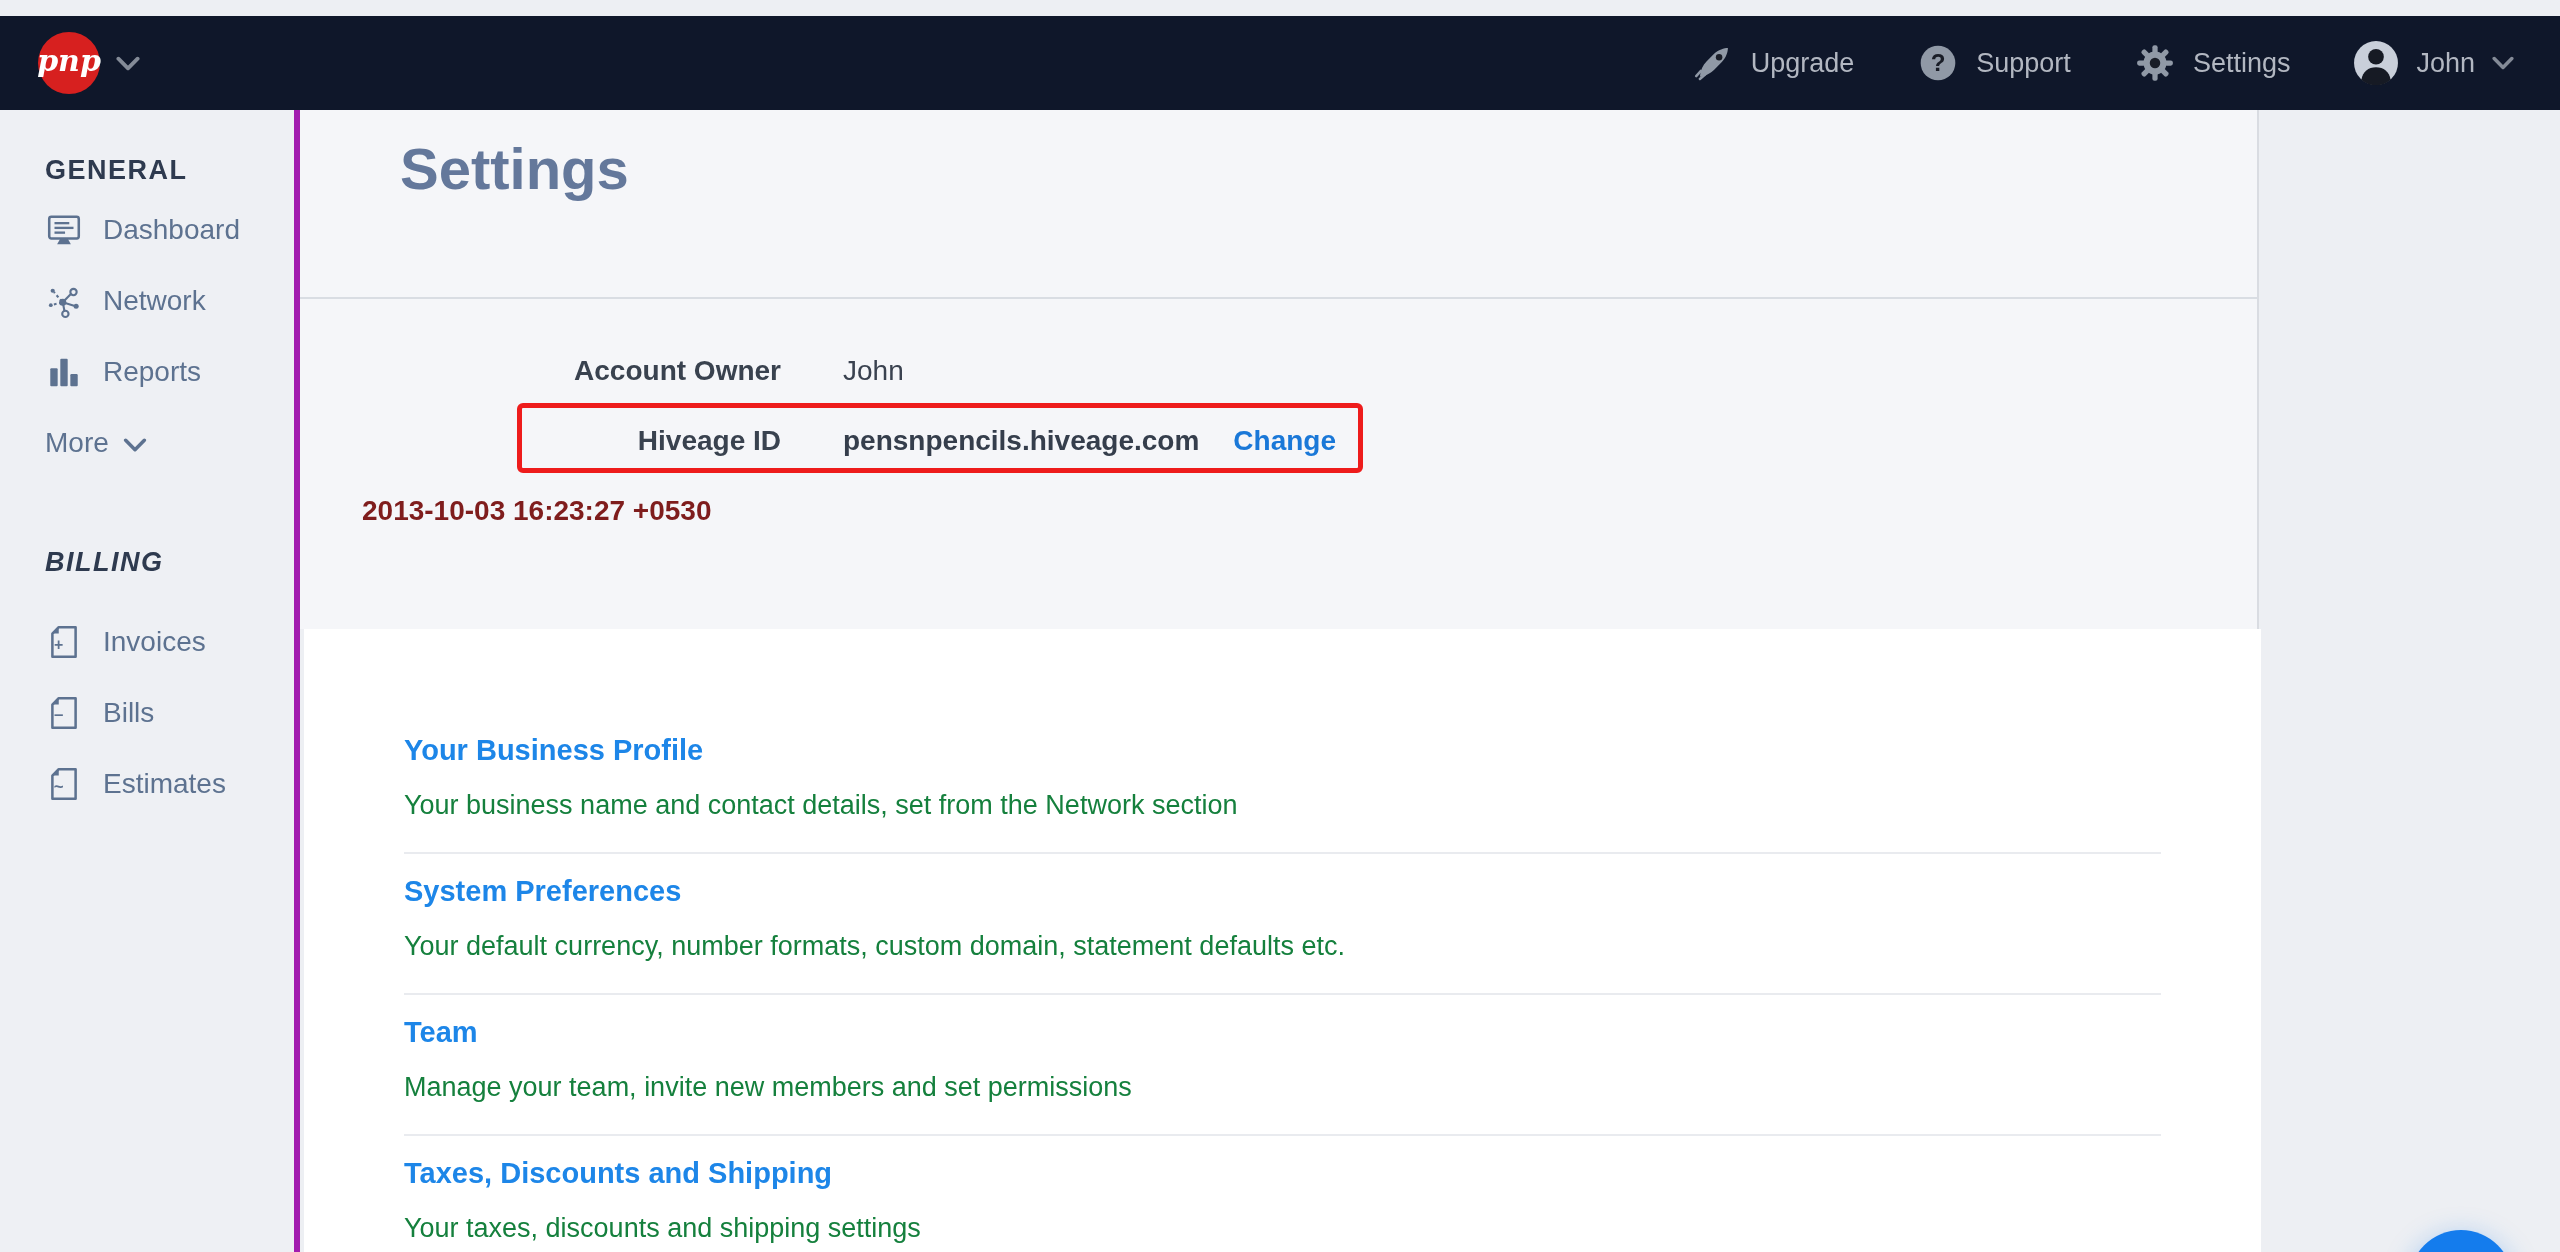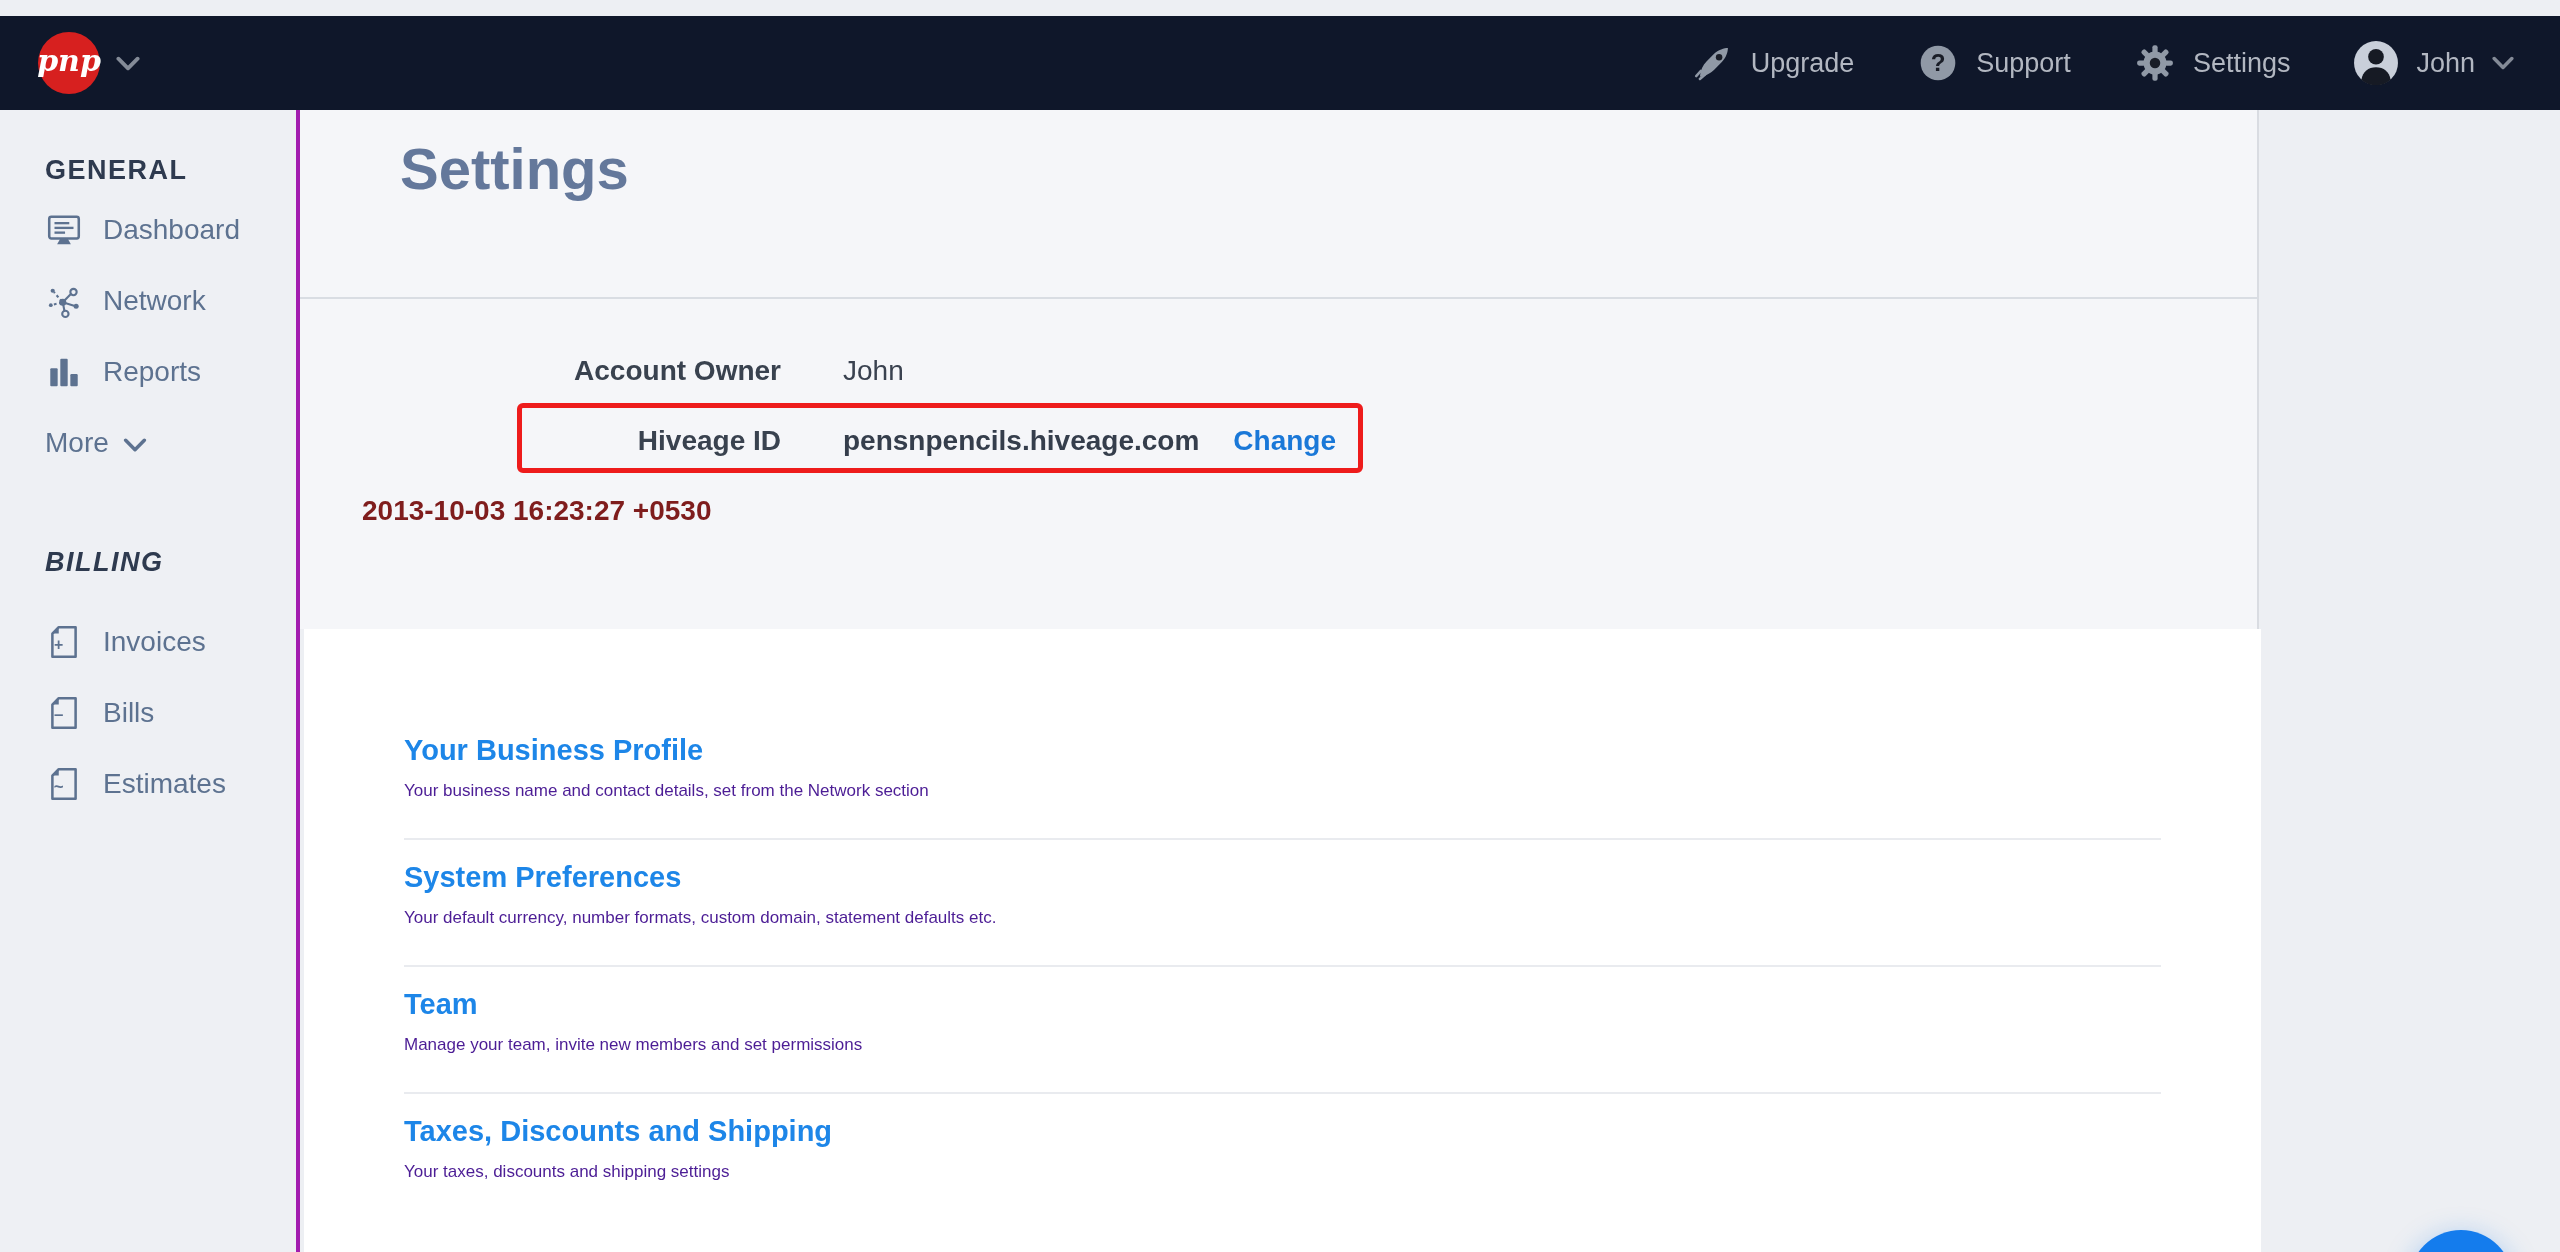--- a/index.html
+++ b/index.html
@@ -29,21 +29,21 @@
   .topnav { display:flex; align-items:center; gap:63px; margin-right:46px; }
   .nav-item {
     display:flex; align-items:center; gap:17px; cursor:pointer;
     color:#b2b7c1; font-size:27px;
   }
   .nav-item .nicon { color:#9099a6; }
 
   
   .sidebar {
     position:absolute; top:94px; left:0; width:300px; height:1158px;
-    background:#eef0f4; border-right:4px solid #a21caf;
+    background:#eef0f4; border-right:6px solid #a21caf;
     padding-left:45px;
   }
   .side-heading {
     font-size:27px; font-weight:bold; color:#2e3a4f; letter-spacing:1.5px;
     line-height:32px;
   }
   #general-heading { margin-top:60px; }
   #billing-heading { margin-top:68px;font-style:italic; }
   .side-item {
     height:71px; display:flex; align-items:center; gap:20px;
@@ -86,21 +86,21 @@
     background:#ffffff; padding:0 100px;
   }
   .link-block { border-bottom:2px solid #e9ebef; padding-bottom:31px; }
   .link-block.blk-first { padding-top:104px; }
   .link-block + .link-block { padding-top:20px; }
   .link-block.blk-last { border-bottom:none; }
   .link-title {
     font-size:29px; line-height:34px; font-weight:bold; color:#1d86e8;
     display:inline-block; cursor:pointer;
   }
-  .link-desc { margin-top:8px; font-size:17px; line-height:32px; color:#4c1d95; }
+  .link-desc { margin-top:22px; font-size:27px; line-height:32px; color:#15803d; }
 
   
   .chat-bubble {
     position:absolute; left:2409px; top:1230px; width:104px; height:104px;
     border-radius:50%; background:#147ced; cursor:pointer;
     box-shadow:0 6px 28px rgba(20,124,237,.35);
   }
 </style>
 </head>
 <body>

